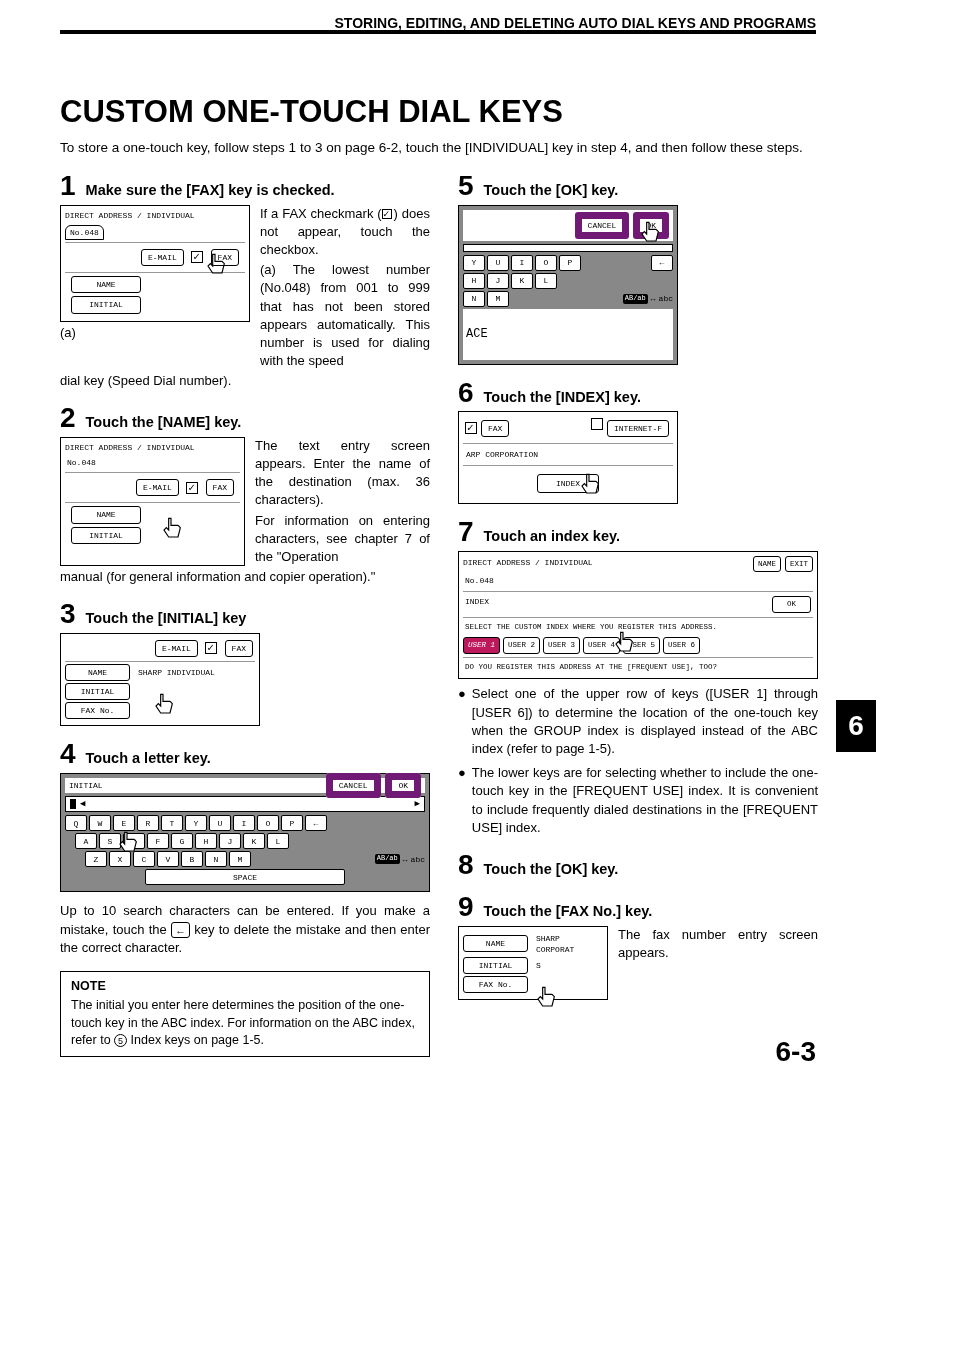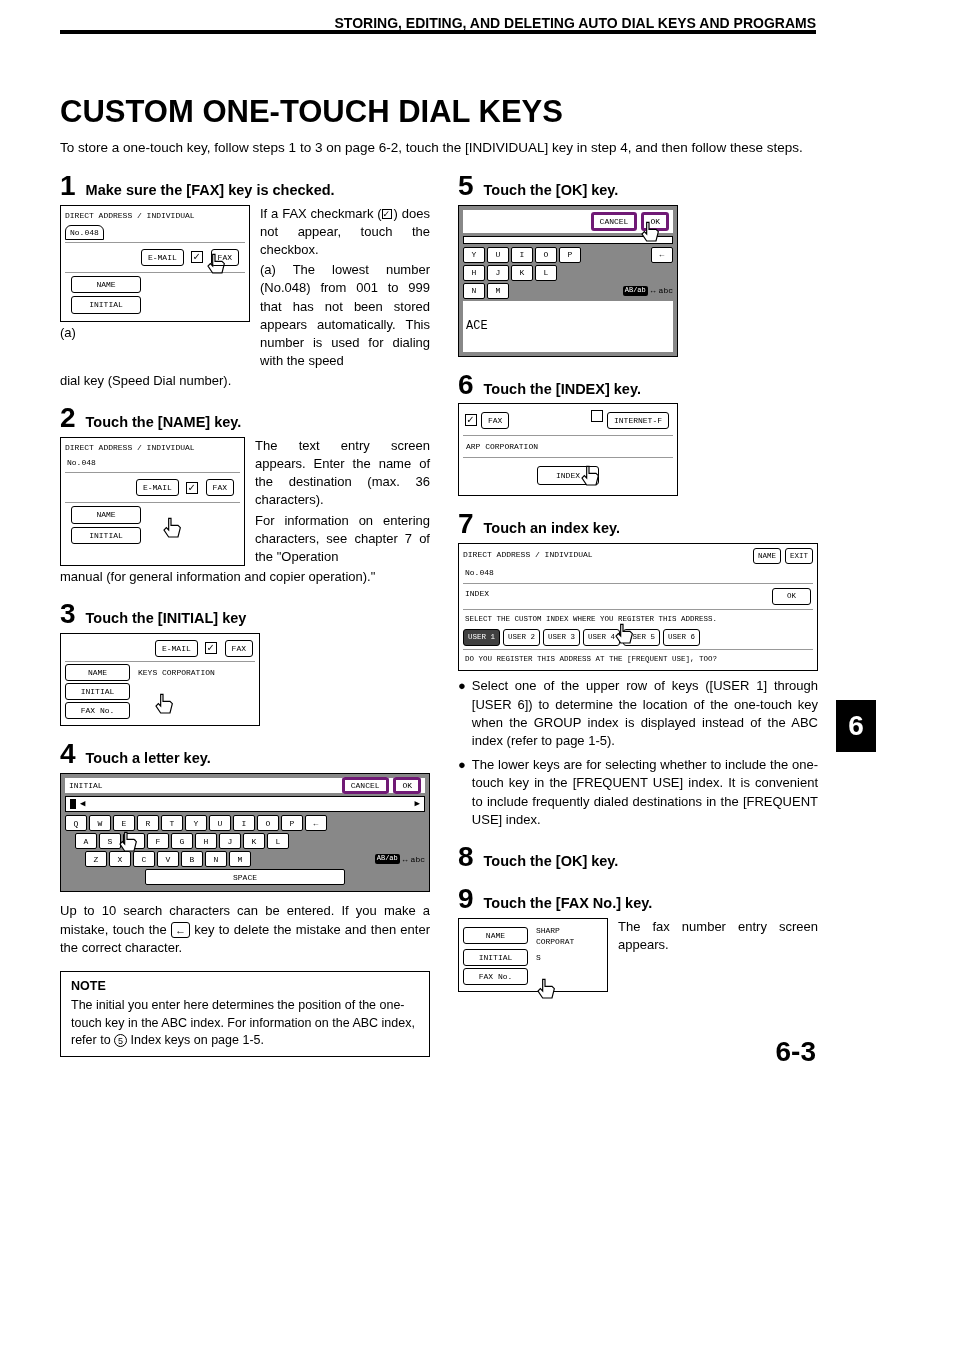--- a/index.html
+++ b/index.html
@@ -112,21 +112,21 @@
   .kb-top { display:flex; justify-content:space-between; align-items:center; background:#fff; padding:2px 4px; margin-bottom:3px; font-size:8px;}
   .kb-row { display:flex; gap:2px; margin-bottom:2px; justify-content:flex-start; }
   .kb-key {
     border:1px solid #000; background:#fff; width:22px; height:16px; font-size:8px; display:flex; align-items:center; justify-content:center; border-radius:2px;
   }
   .kb-key.vwide { width:200px; }
   .kb-key.bksp::after { content:"←"; }
   .kb-label { background:#000; color:#fff; font-size:7px; padding:0 2px; border-radius:2px; display:inline-block; }
   .kb-cursor-row { display:flex; align-items:center; gap:4px; background:#fff; border:1px solid #000; padding:1px 4px; margin-bottom:3px;}
   .kb-cursor-row .tri { font-size:9px; }
-  .smallbtn { border:3px solid #701a75; border-radius:3px; padding:1px 6px; font-size:8px; background:#fff; }
+  .smallbtn { border:7px solid #701a75; border-radius:3px; padding:1px 6px; font-size:8px; background:#fff; }
   .bul { display:flex; gap:6px; margin-top:6px; font-size:13px; text-align:justify;}
   .bul .dot { flex-shrink:0; }
   .side-tab {
     position:absolute;
     right:0;
     top:700px;
     width:40px; height:52px;
     background:#000; color:#fff;
     font-size:28px; font-weight:bold;
     display:flex; align-items:center; justify-content:center;
@@ -134,21 +134,21 @@
   .page-num {
     position:absolute;
     bottom:16px; right:60px;
     font-size:28px; font-weight:bold;
   }
   .fig-kb-small { width:220px; }
   .fig-index { width:220px; }
   .fig-index2 { width:360px; }
   .idx-row { display:flex; gap:3px; margin:3px 0; }
   .idx-btn { border:1px solid #000; border-radius:3px; padding:2px 4px; font-size:7.5px; background:#fff; }
-  .idx-btn.dark { background:#404040; color:#fff; }
+  .idx-btn.dark { background:#be185d; color:#fff;font-style:italic; }
   .fig9 { width:150px; position:relative; }
   .topbtns { display:flex; justify-content:flex-end; gap:4px; font-size:7.5px; }
   .circ5 { display:inline-block; border:1px solid #000; border-radius:50%; width:13px; height:13px; font-size:9px; text-align:center; line-height:12px; }
   .kb-chk { display:inline-block; width:10px; height:10px; border:1px solid #000; position:relative; vertical-align:middle; margin-right:2px;}
   .kb-chk::after { content:"✓"; position:absolute; top:-2px; left:0; font-size:9px;}
   .fig3 { width: 200px; position:relative;}
   .fig3-row { display:flex; gap:4px; align-items:center; margin:2px 0;}
   .fig3-btn { border:1px solid #000; border-radius:3px; padding:2px 6px; font-size:8px; background:#fff; width:65px; text-align:center;}
   .fig3-val { font-size:8px; padding-left:4px; }
   .inline-key { display:inline-block; border:1px solid #000; border-radius:3px; padding:0 3px; font-size:11px; line-height:14px; vertical-align:middle;}
@@ -244,21 +244,21 @@
         <div class="step-body">
           <div class="fig fig3">
             <div style="text-align:right;">
               <span class="pillbtn">E-MAIL</span>
               <span class="chk"></span>
               <span class="pillbtn">FAX</span>
             </div>
             <div class="row-sep"></div>
             <div class="fig3-row">
               <span class="fig3-btn">NAME</span>
-              <span class="fig3-val">KEYS CORPORATION</span>
+              <span class="fig3-val">SHARP INDIVIDUAL</span>
             </div>
             <div class="fig3-row">
               <span class="fig3-btn">INITIAL</span>
             </div>
             <div class="fig3-row">
               <span class="fig3-btn">FAX No.</span>
             </div>
             <div class="hand" style="left:88px; top:58px;">
               <svg viewBox="0 0 24 24">
                   <path fill="none" stroke="#000" stroke-width="1" d="M10 2v10l-2-2-2 2 4 6h8l2-8-2-2h-6V2z"></path>

